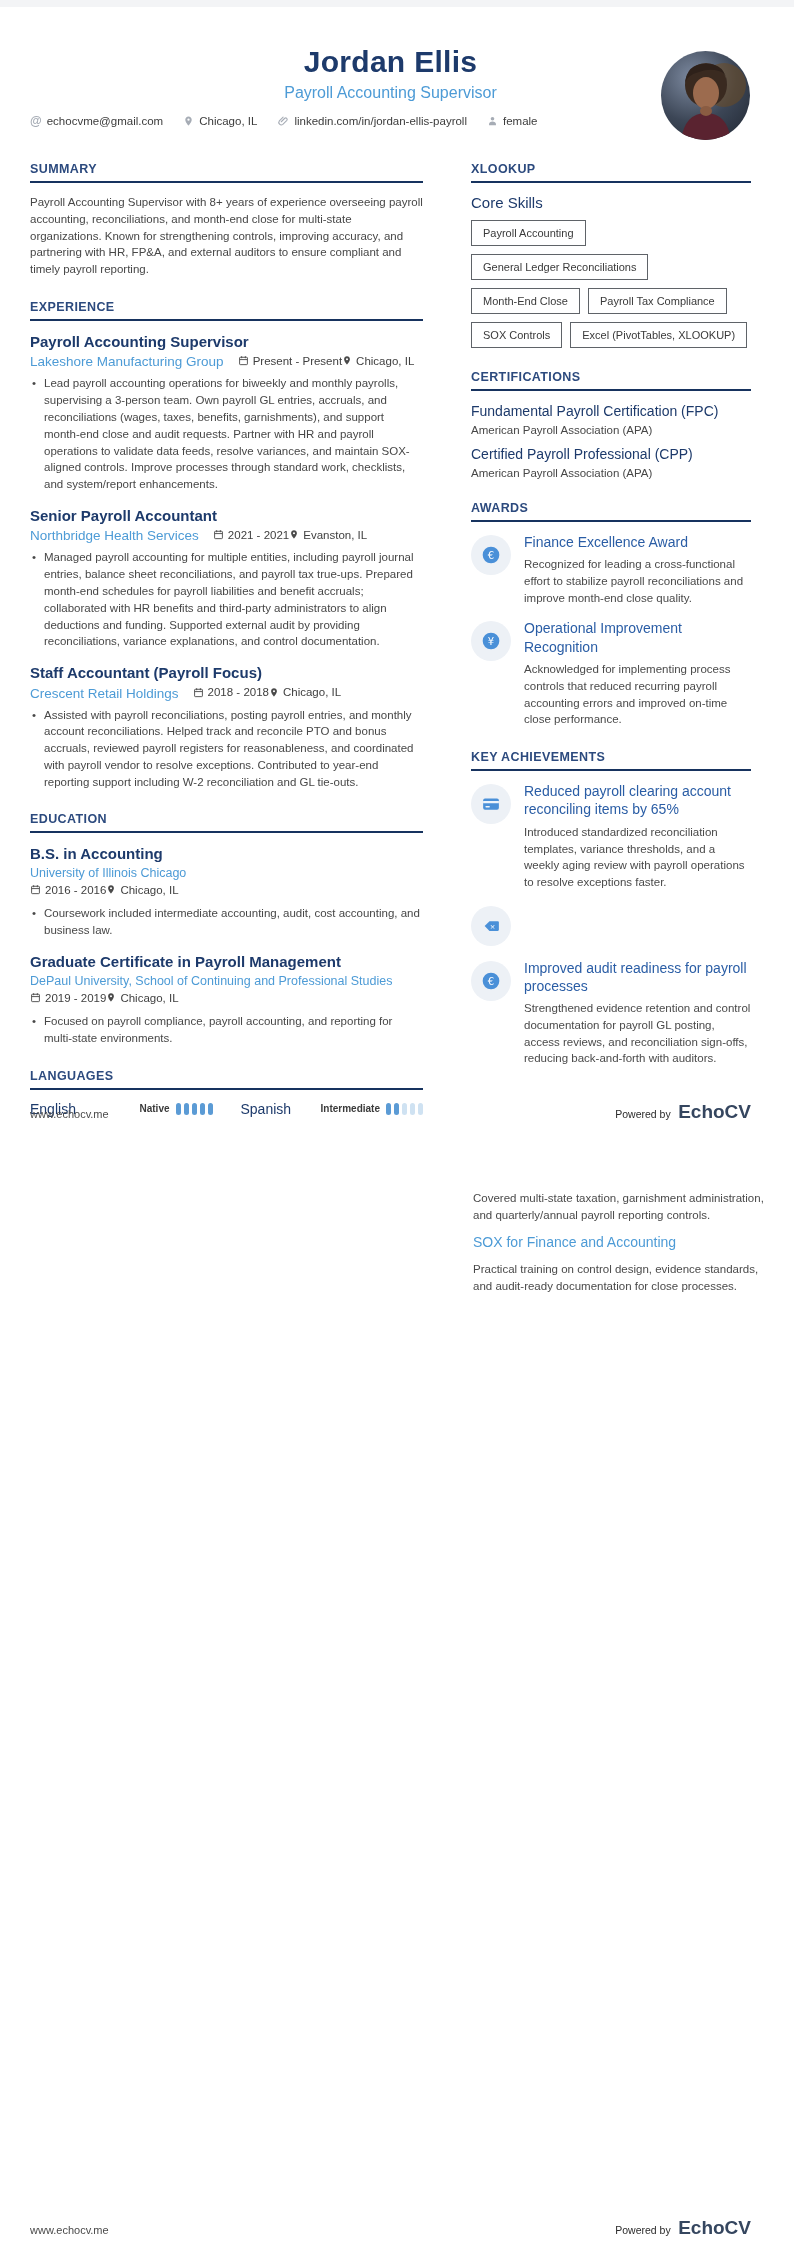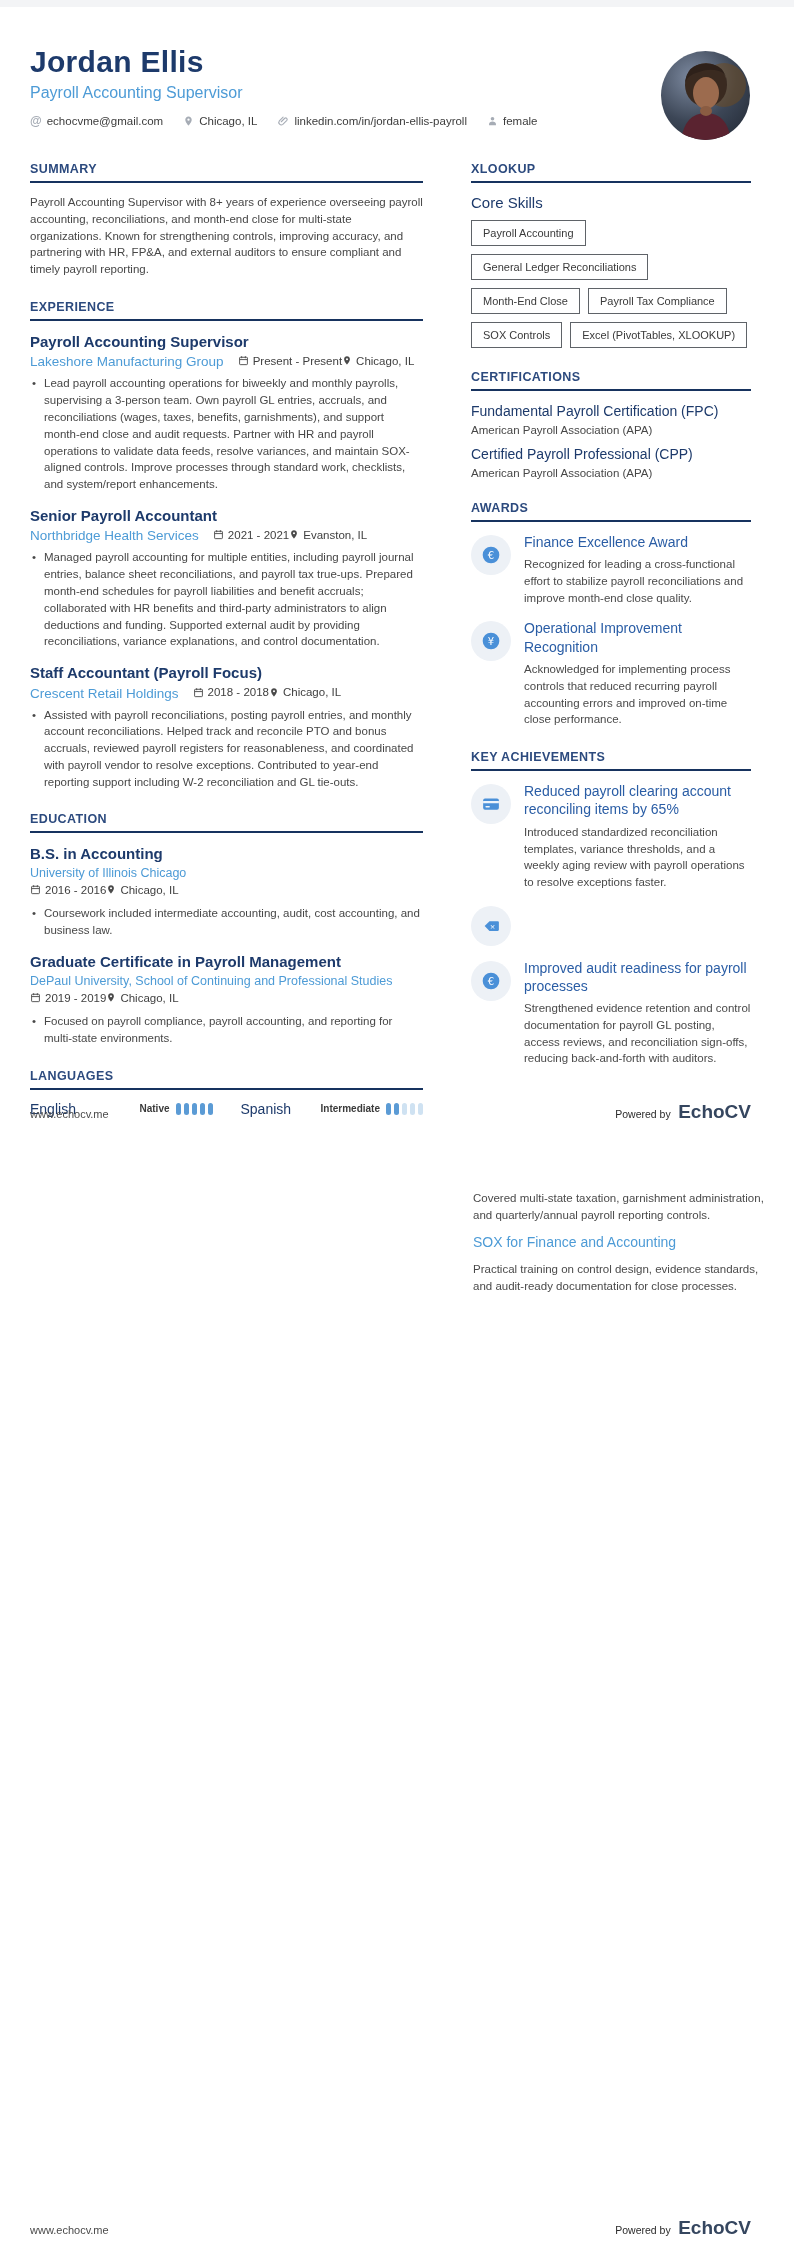--- a/index.html
+++ b/index.html
@@ -7,21 +7,21 @@
     --text:#474747; --muted:#3f3f3f; --chipborder:#5f6368;
     --iconbg:#edf1f6; --iconblue:#4a90d8; --barfill:#5b9bd5; --barempty:#cfe2f2;
   }
   *{box-sizing:border-box;}
   html,body{margin:0;padding:0;background:#fff;}
   body{width:794px;font-family:"Liberation Sans","DejaVu Sans",sans-serif;color:var(--text);}
   .top-strip{height:7px;background:#f3f4f6;}
   .page{width:794px;height:1123px;position:relative;overflow:hidden;background:#fff;}
   .page2{height:1116px;}
   
-  .header{padding:38px 43px 0 30px;position:relative;}
+  .header{padding:38px 43px 0 30px;position:relative;text-align:center;}
   .name{font-size:30px;font-weight:600;color:var(--navy);letter-spacing:.3px;}
   .job-headline{font-size:16px;color:var(--blue);margin-top:5px;font-weight:500;}
   .contacts{display:flex;gap:20px;align-items:center;margin-top:12px;font-size:11.5px;color:#3c3c3c;}
   .contact{display:flex;align-items:center;gap:5px;}
   .cicon{color:#a6acb5;display:inline-flex;align-items:center;}
   .cicon svg{display:block;}
   .at-glyph{font-size:12px;color:#a6acb5;font-weight:700;}
   .avatar{position:absolute;top:44px;right:44px;width:89px;height:89px;border-radius:50%;overflow:hidden;}
   .avatar svg{display:block;}
   

